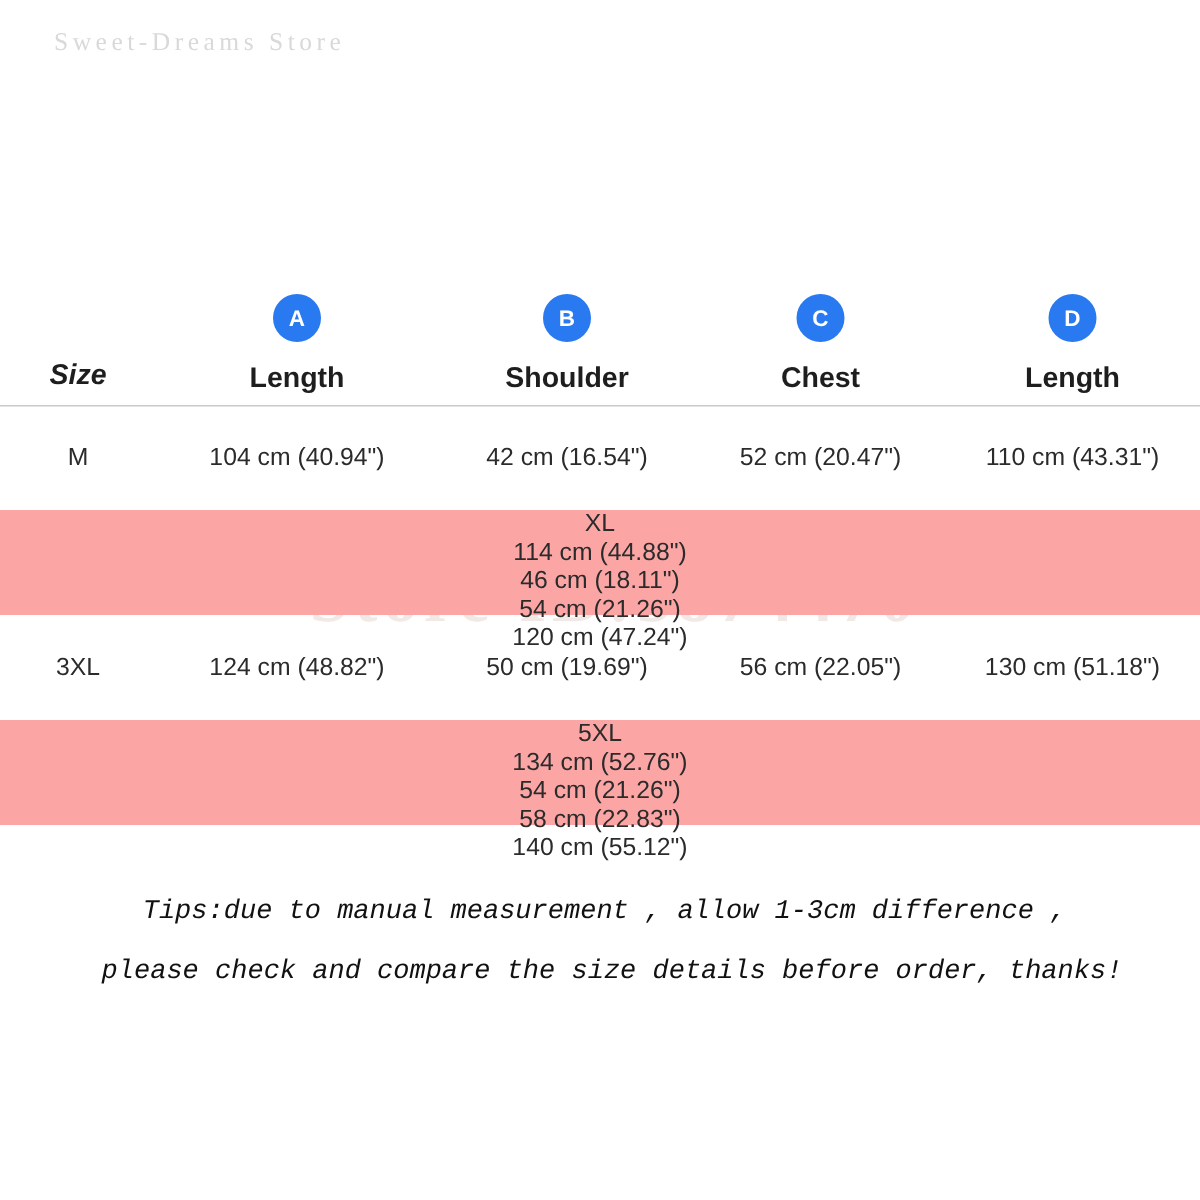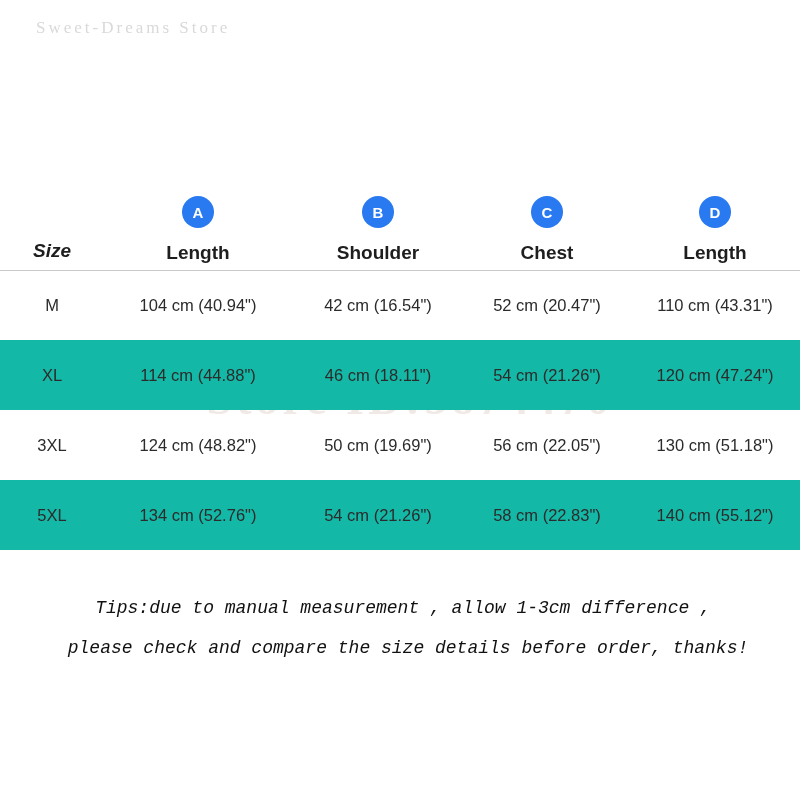--- a/index.html
+++ b/index.html
@@ -69,21 +69,21 @@
   .head-row {
     height: 110px;
     align-items: flex-end;
     padding-bottom: 6px;
     background: transparent;
   }
 
   .data-row {
     height: 70px;
   }
-  .row-alt { background: #14b8a6; }
+  .row-alt { background: #fca5a5; flex-direction: column; }
   .row-plain { background: transparent; }
 
   .cell {
     text-align: center;
     font-size: 16.5px;
     color: #2b2b2b;
   }
   .c-size   { width: 104px; }
   .c-chest  { width: 188px; }
   .c-shoulder { width: 172px; }

